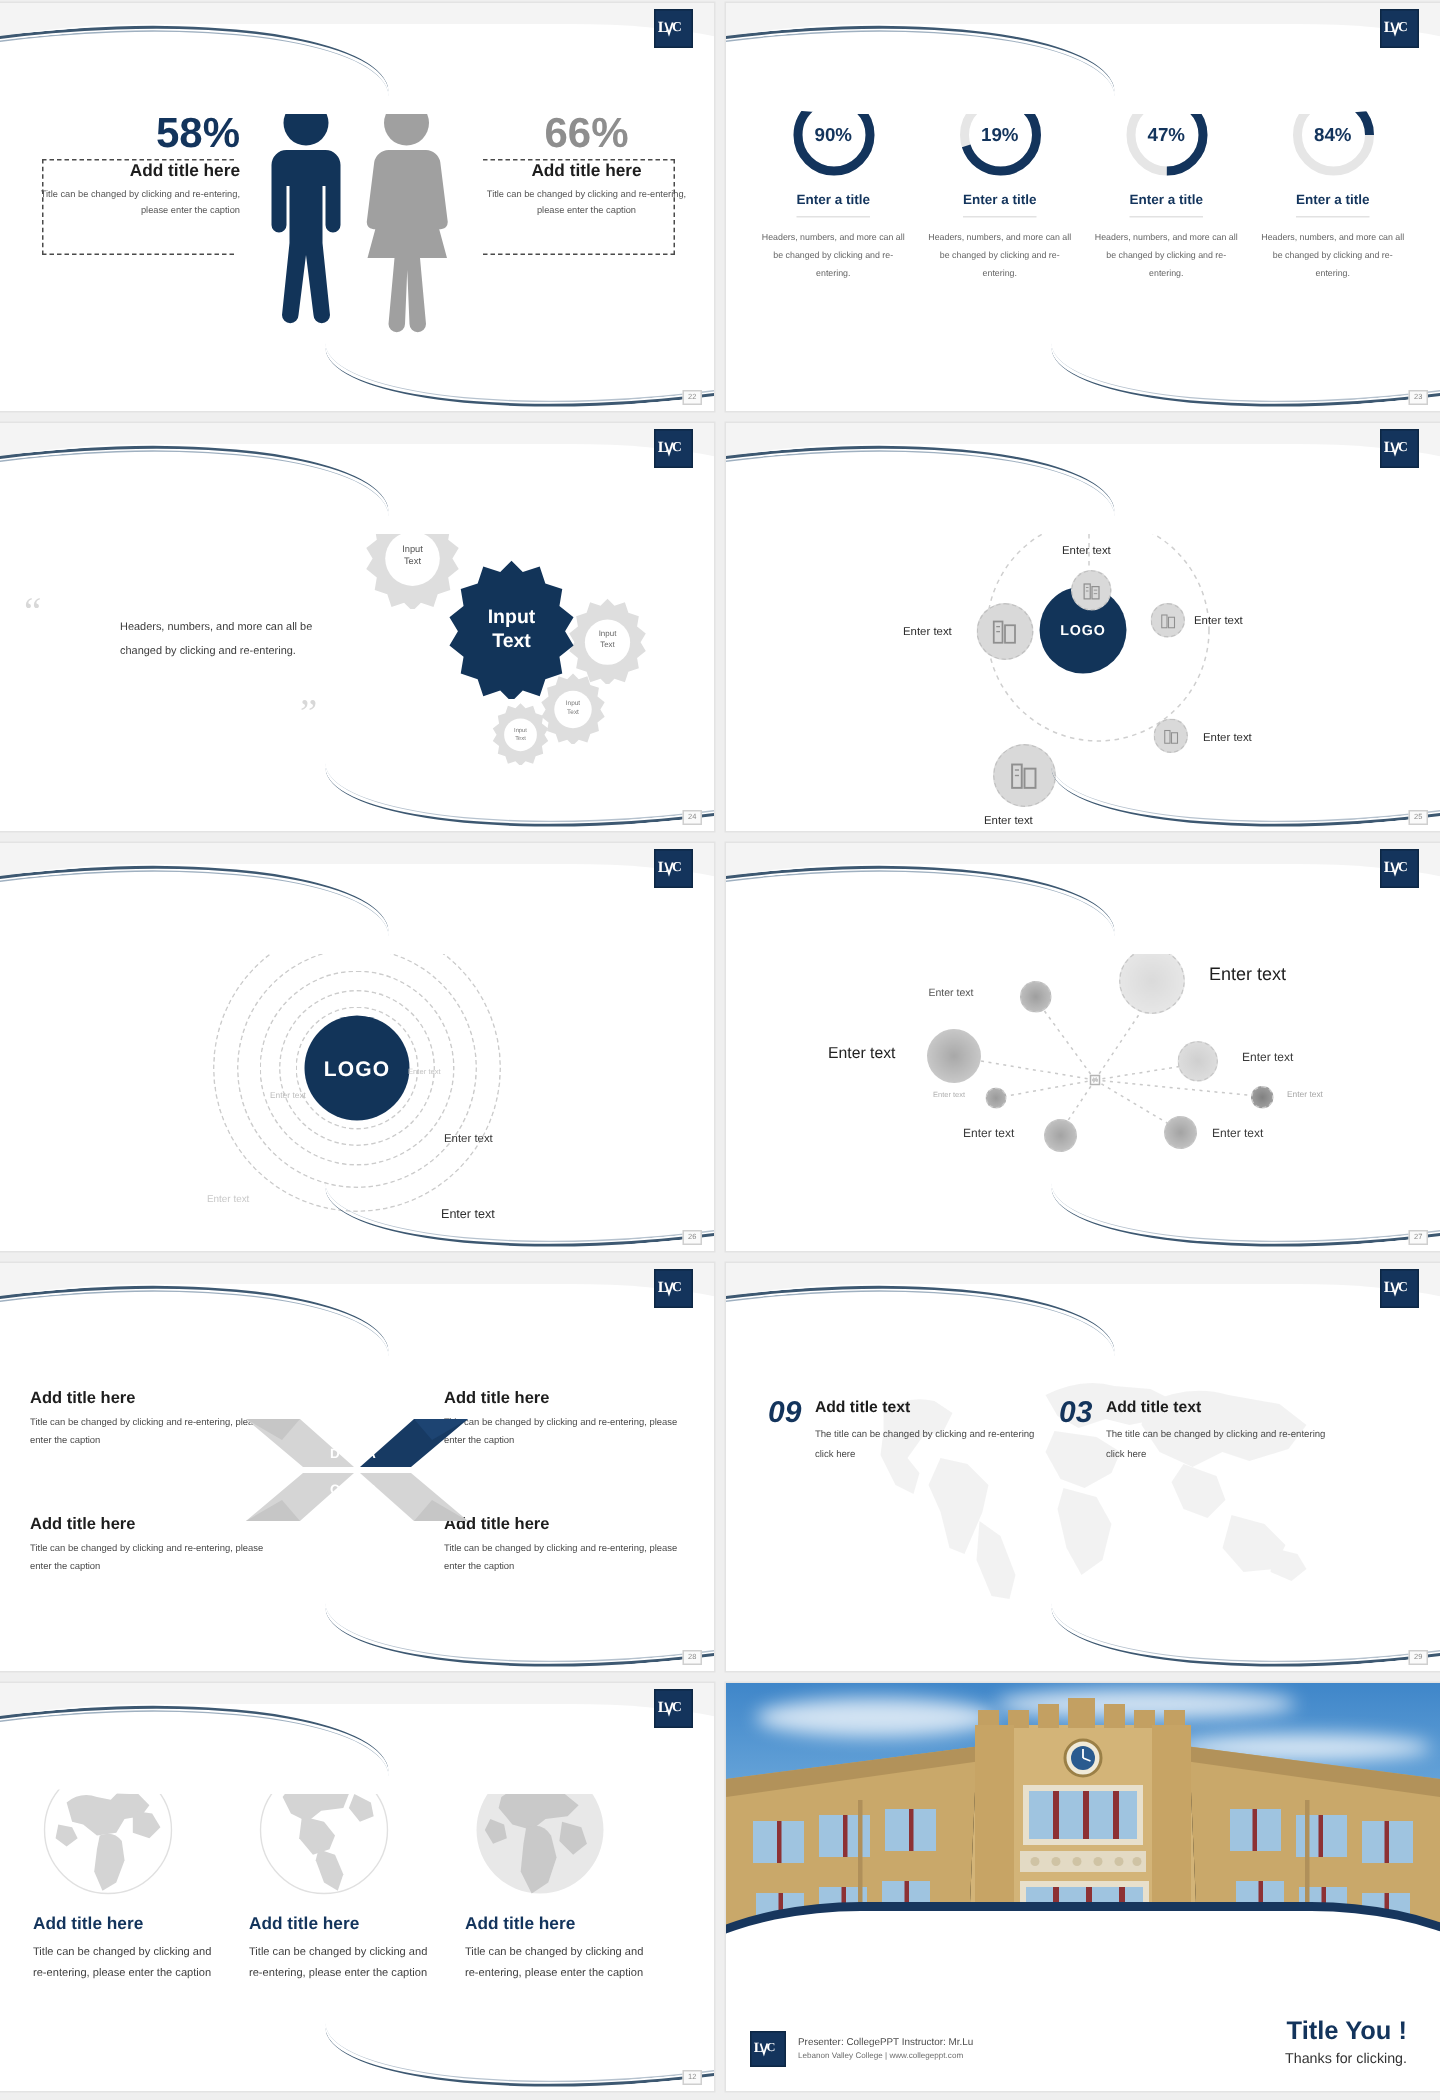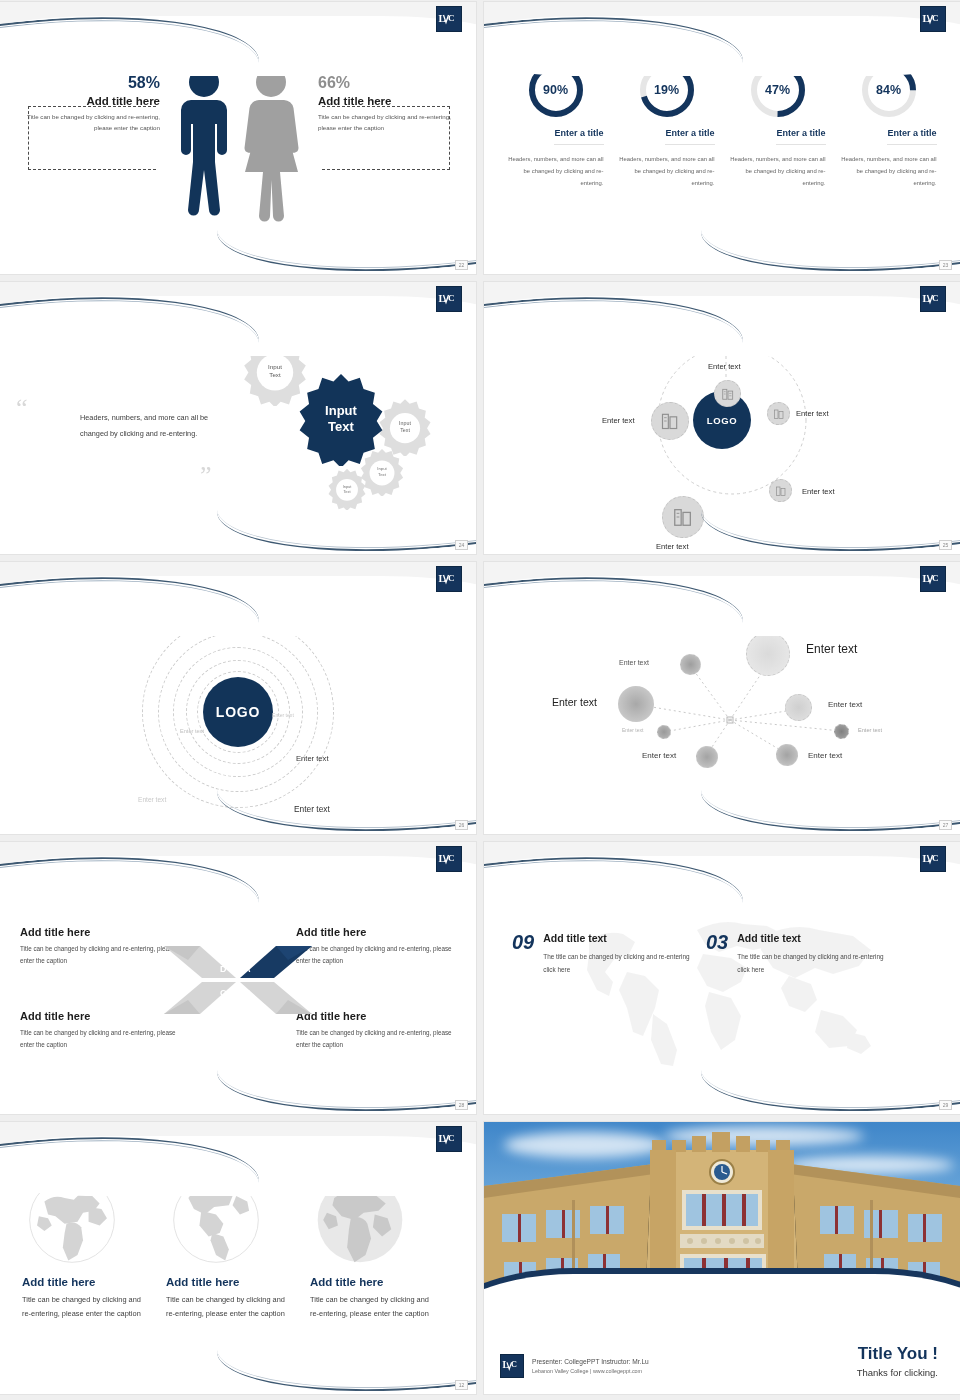--- a/index.html
+++ b/index.html
@@ -99,29 +99,29 @@
   }
   .body { position:absolute; inset:42px 0 0 0; z-index:2; }
 
   
   .s1-center { position:absolute; left:50%; top:18px; transform:translateX(-50%); display:flex; gap:10px; }
   .s1-brackL { position:absolute; left:28px; top:62px; width:128px; height:64px;
                border:1px dashed #4a4a4a; border-right:none; }
   .s1-brackR { position:absolute; right:26px; top:62px; width:128px; height:64px;
                border:1px dashed #4a4a4a; border-left:none; }
   .s1-colL { position:absolute; left:14px; top:30px; width:146px; text-align:right; }
-  .s1-colR { position:absolute; right:12px; top:30px; width:146px; text-align:left; }
-  .s1-pct { font-size:16px; font-weight:bold; color:#13345c; line-height:1.1; }
+  .s1-colR { position:absolute; right:12px; top:30px; width:146px; text-align:center; }
+  .s1-pct { font-size:28px; font-weight:bold; color:#13345c; line-height:1.1; }
   .s1-pct.gray { color:#8e8e8e; }
   .s1-h { font-size:11.5px; font-weight:bold; color:#1d1d1d; margin-top:3px; }
   .s1-p { font-size:6.2px; color:#555; line-height:1.85; margin-top:4px; }
 
   
   .s2-row { position:absolute; left:0; right:0; top:16px; display:flex; justify-content:space-around; padding:0 16px; }
-  .s2-cell { width:96px; text-align:right; }
+  .s2-cell { width:96px; text-align:center; }
   .s2-donut { position:relative; width:60px; height:60px; margin:0 auto; }
   .s2-donut svg { width:60px; height:60px; transform:rotate(-90deg); display:block; }
   .s2-val { position:absolute; inset:0; display:flex; align-items:center; justify-content:center;
             font-size:12.5px; font-weight:bold; color:#13345c; }
   .s2-t { margin-top:8px; font-size:9px; font-weight:bold; color:#13345c; padding-bottom:6px;
           border-bottom:1px solid #e2e2e2; display:inline-block; }
   .s2-d { margin-top:9px; font-size:5.9px; color:#666; line-height:2.0; }
 
   
   .s3-quote-o { position:absolute; left:16px; top:76px; font-size:26px; color:#d8d8d8;

